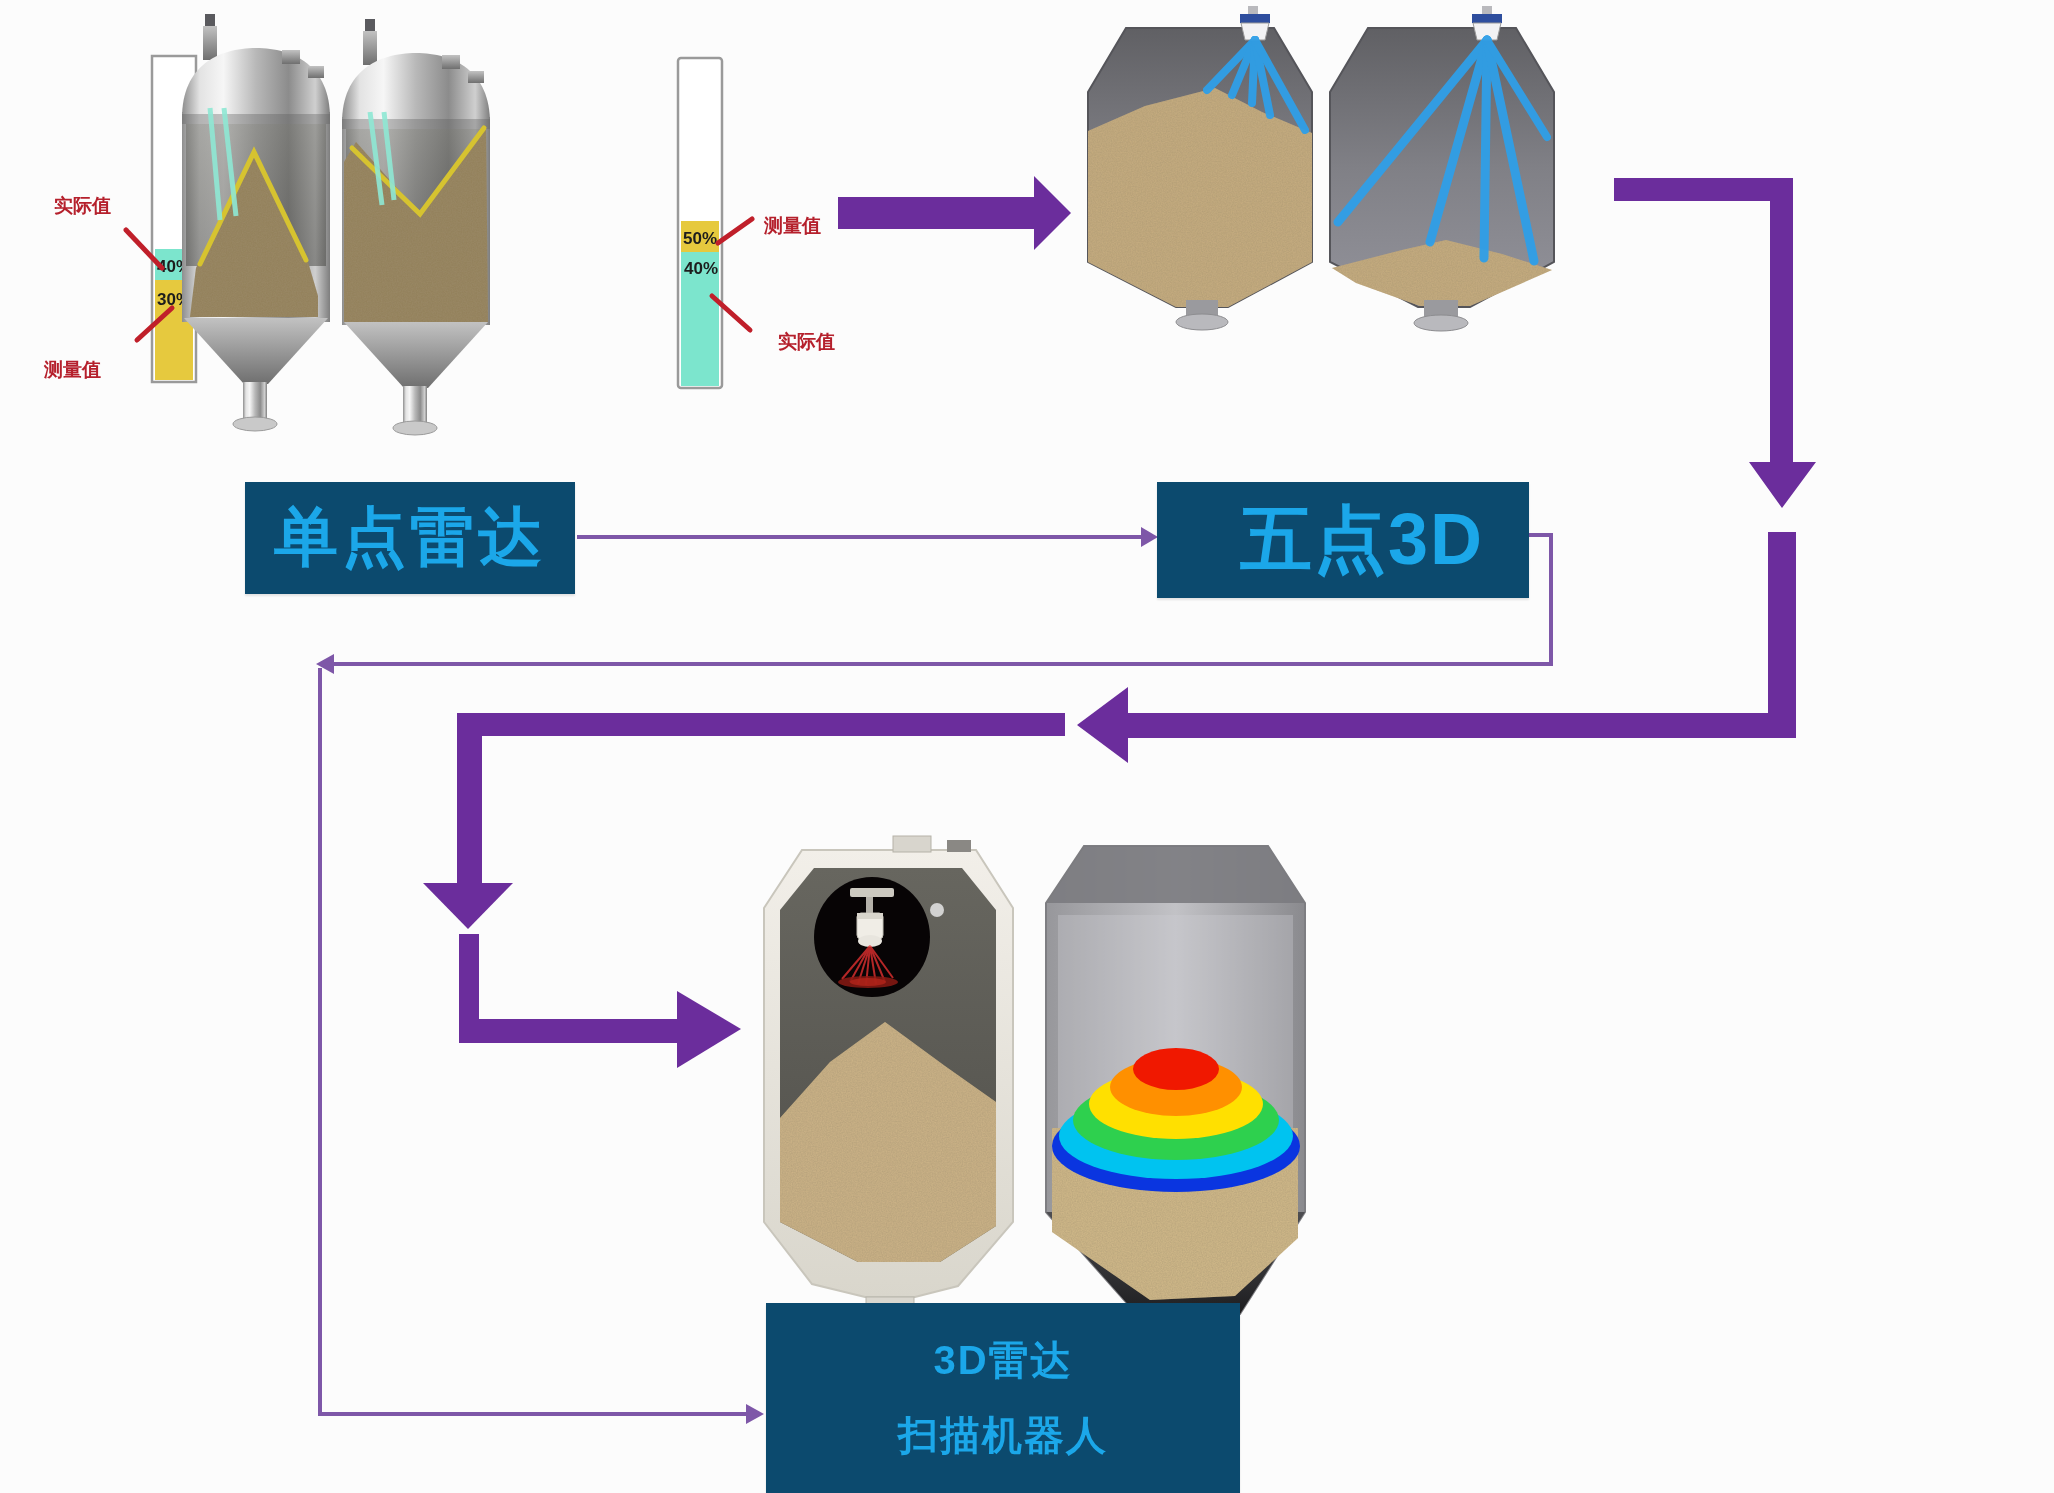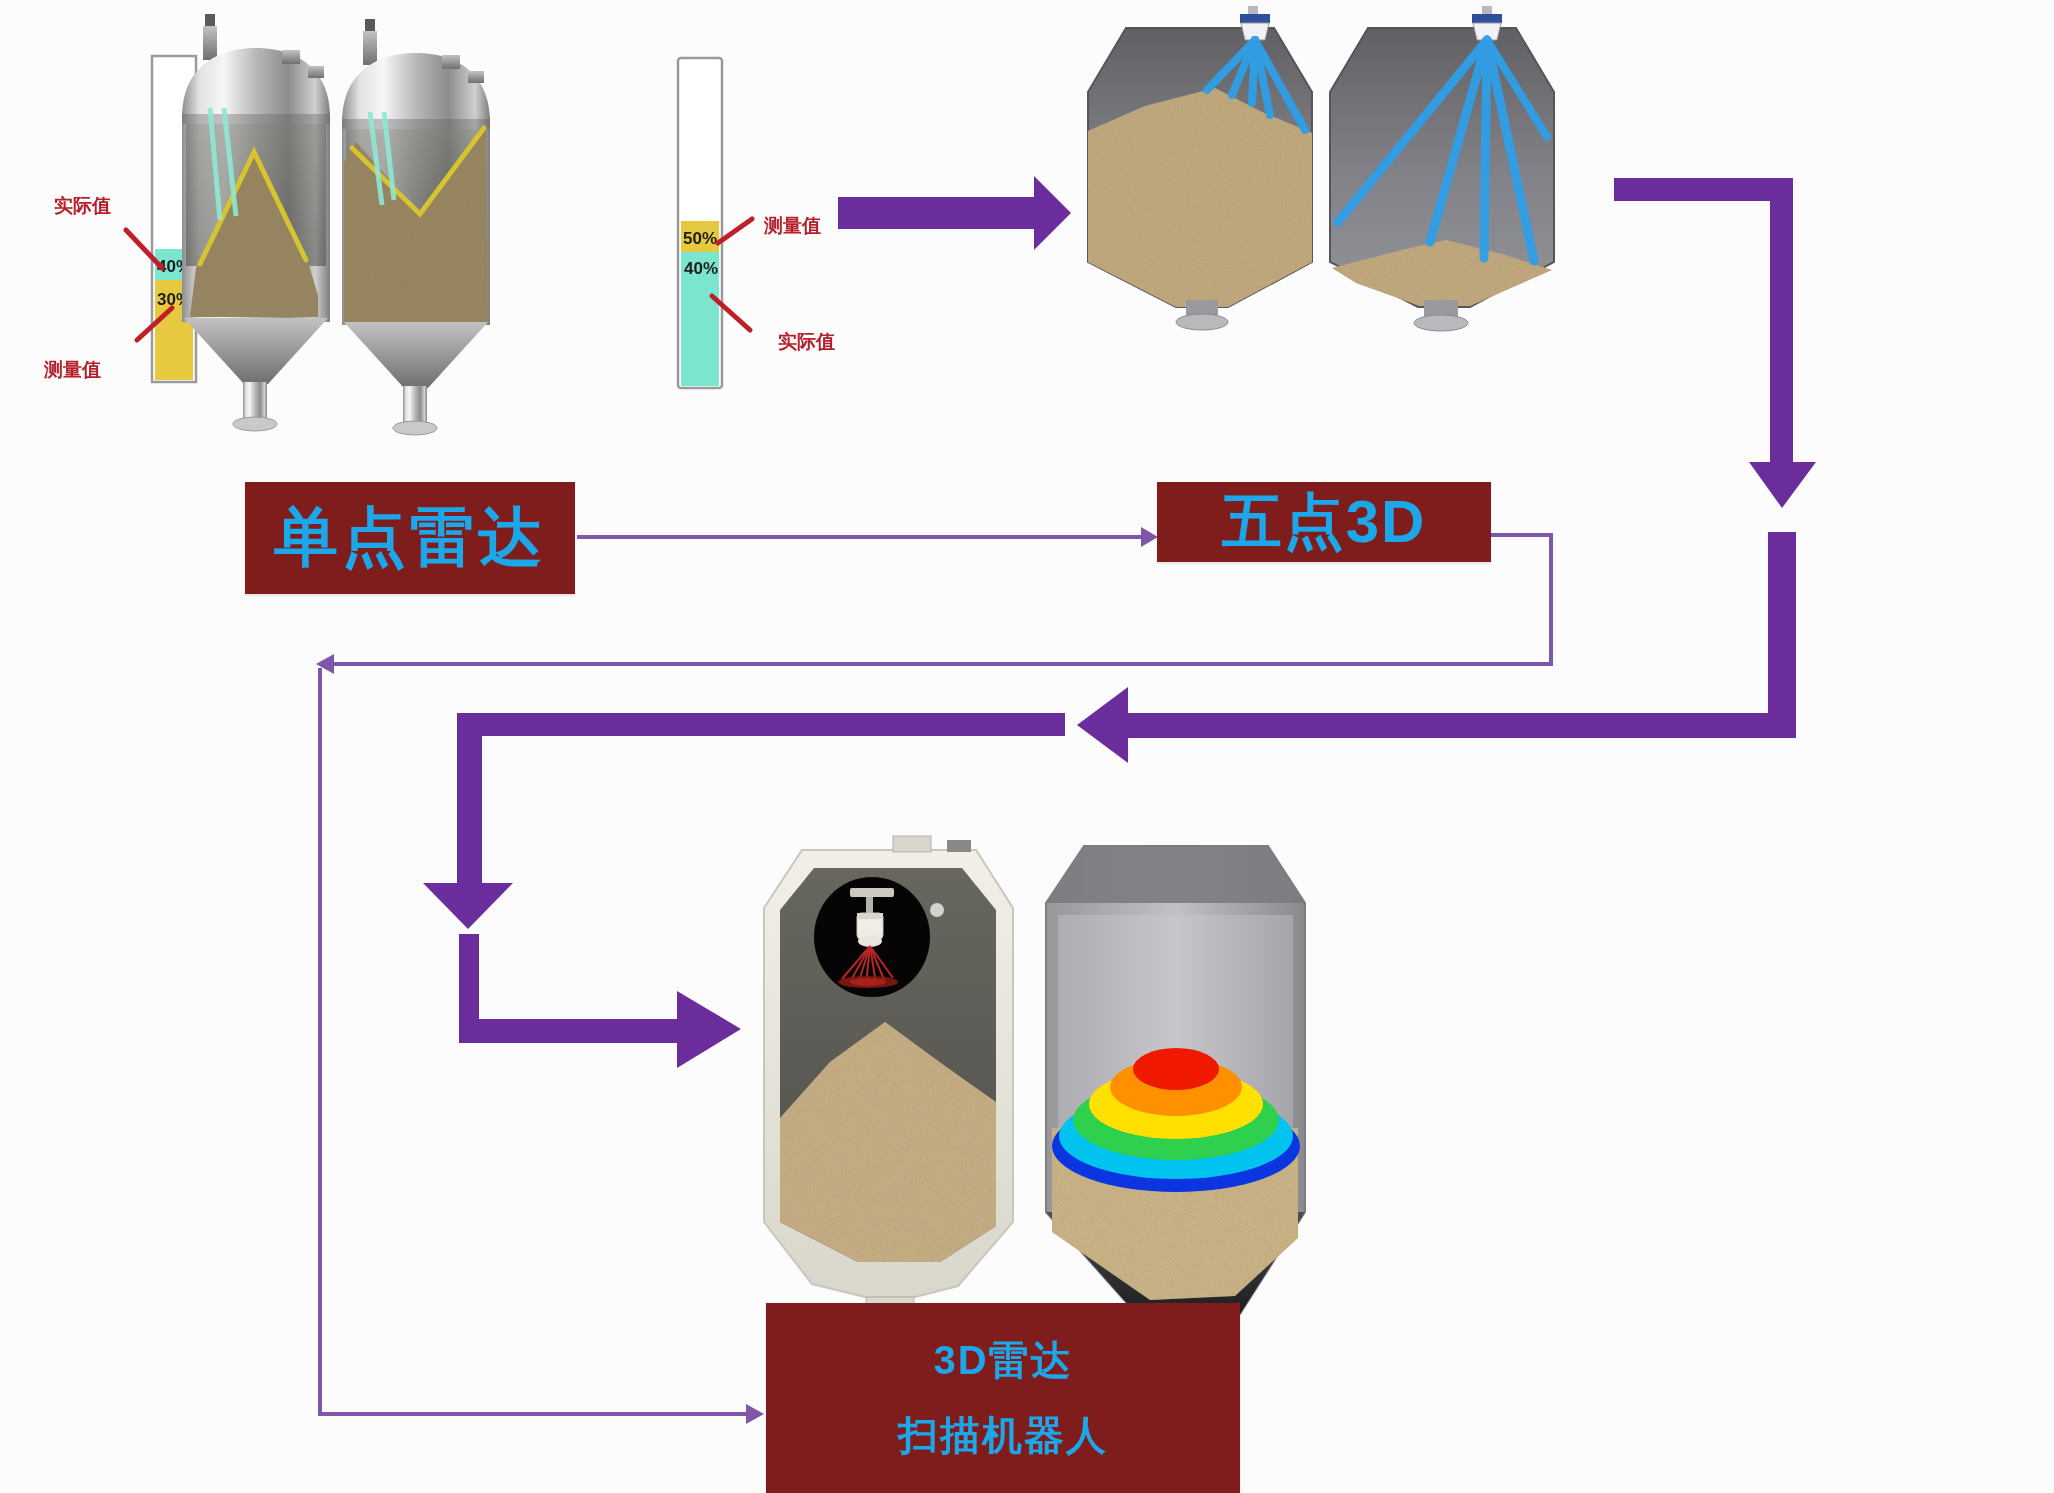--- a/index.html
+++ b/index.html
@@ -2,27 +2,27 @@
 <html><head>
 <meta charset="utf-8">
 <style>
   html,body{margin:0;padding:0;background:#ffffff;}
   #canvas{
     position:relative;width:2054px;height:1493px;background:#fcfcfc;
     font-family:"Liberation Sans", sans-serif;overflow:hidden;
   }
   #scene{position:absolute;left:0;top:0;}
   .stage-label{
-    position:absolute;background:#7f1d1d;display:flex;align-items:center;justify-content:center;
+    position:absolute;background:#0c4a6e;display:flex;align-items:center;justify-content:center;
     color:#1ba7e9;font-weight:bold;text-align:center;
     box-shadow:0 2px 2px rgba(0,0,0,.10);
   }
   .stage-label .txt{line-height:1.08;}
   #label-single{left:245px;top:482px;width:330px;height:112px;font-size:64px;letter-spacing:4px;}
-  #label-five{left:1157px;top:482px;width:334px;height:80px;font-size:60px;letter-spacing:2px;}
+  #label-five{left:1157px;top:482px;width:334px;height:116px;font-size:72px;letter-spacing:2px;padding-left:38px;}
   #label-robot{left:766px;top:1303px;width:474px;height:190px;font-size:40px;letter-spacing:2px;}
 </style>
 </head>
 <body>
 
 <div id="canvas">
 
 <svg id="scene" width="2054" height="1493" viewBox="0 0 2054 1493">
   <defs>
     <linearGradient id="gMetal" x1="0" y1="0" x2="1" y2="0">

